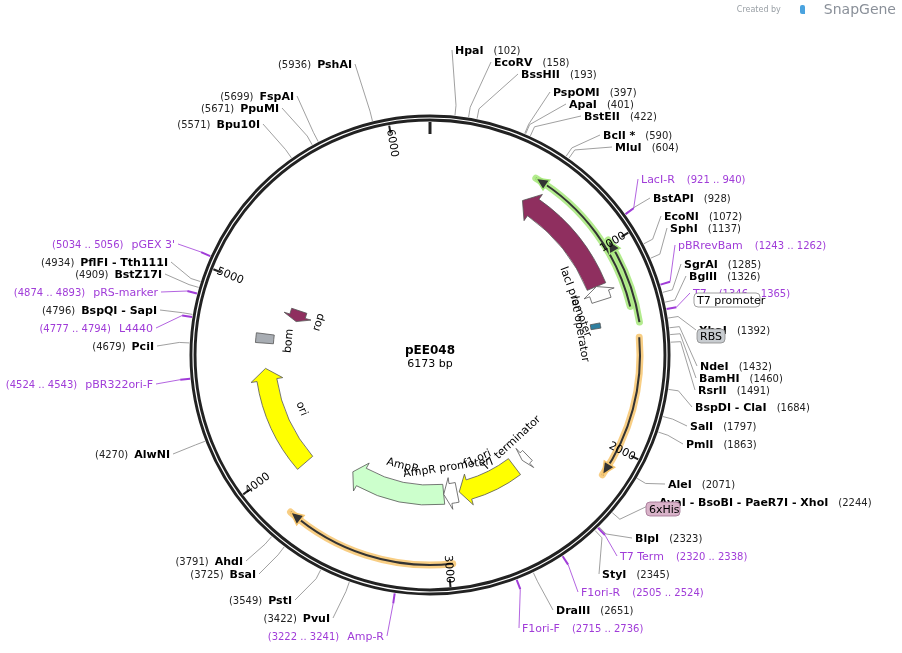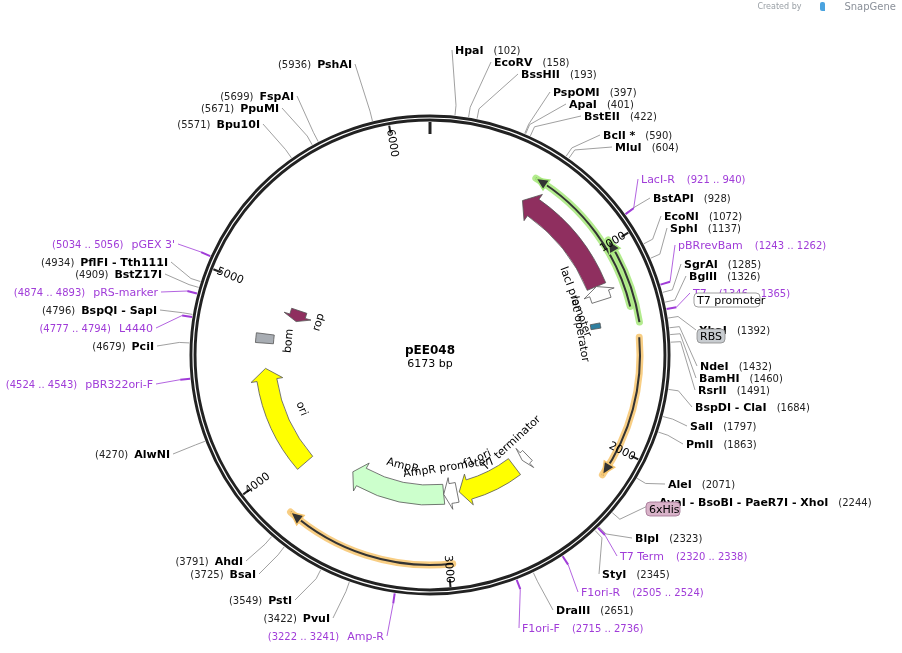--- a/index.html
+++ b/index.html
@@ -1,19 +1,19 @@
 <!DOCTYPE html>
 <html><head>
 <meta charset="utf-8">
 <style>
   html, body { margin:0; padding:0; background:#ffffff; }
   body { width:902px; height:653px; position:relative; overflow:hidden; font-family:"DejaVu Sans", sans-serif; }
   #map { position:absolute; left:0; top:0; width:902px; height:653px; }
   .credit { position:absolute; right:6px; top:1px; font-size:8px; color:#9aa0a6; display:flex; align-items:center; gap:19px; }
-  .credit .brand { font-size:10px; color:#8a9099; }
+  .credit .brand { font-size:14px; color:#8a9099; }
   .credit .logo { width:5px; height:9px; background:#4aa3df; border-radius:2px 2px 0 2px; display:inline-block; }
   svg text { font-family:"DejaVu Sans", sans-serif; }
   .enz { font-size:11px; font-weight:bold; fill:#000; }
   .pos { font-size:10px; fill:#222; }
   .primer { font-size:11px; fill:#a03cd8; }
   .primerpos { font-size:10px; fill:#a03cd8; }
   .featlbl { font-size:11px; fill:#000; }
   .tick { font-size:11px; fill:#000; }
 </style>
 </head>

